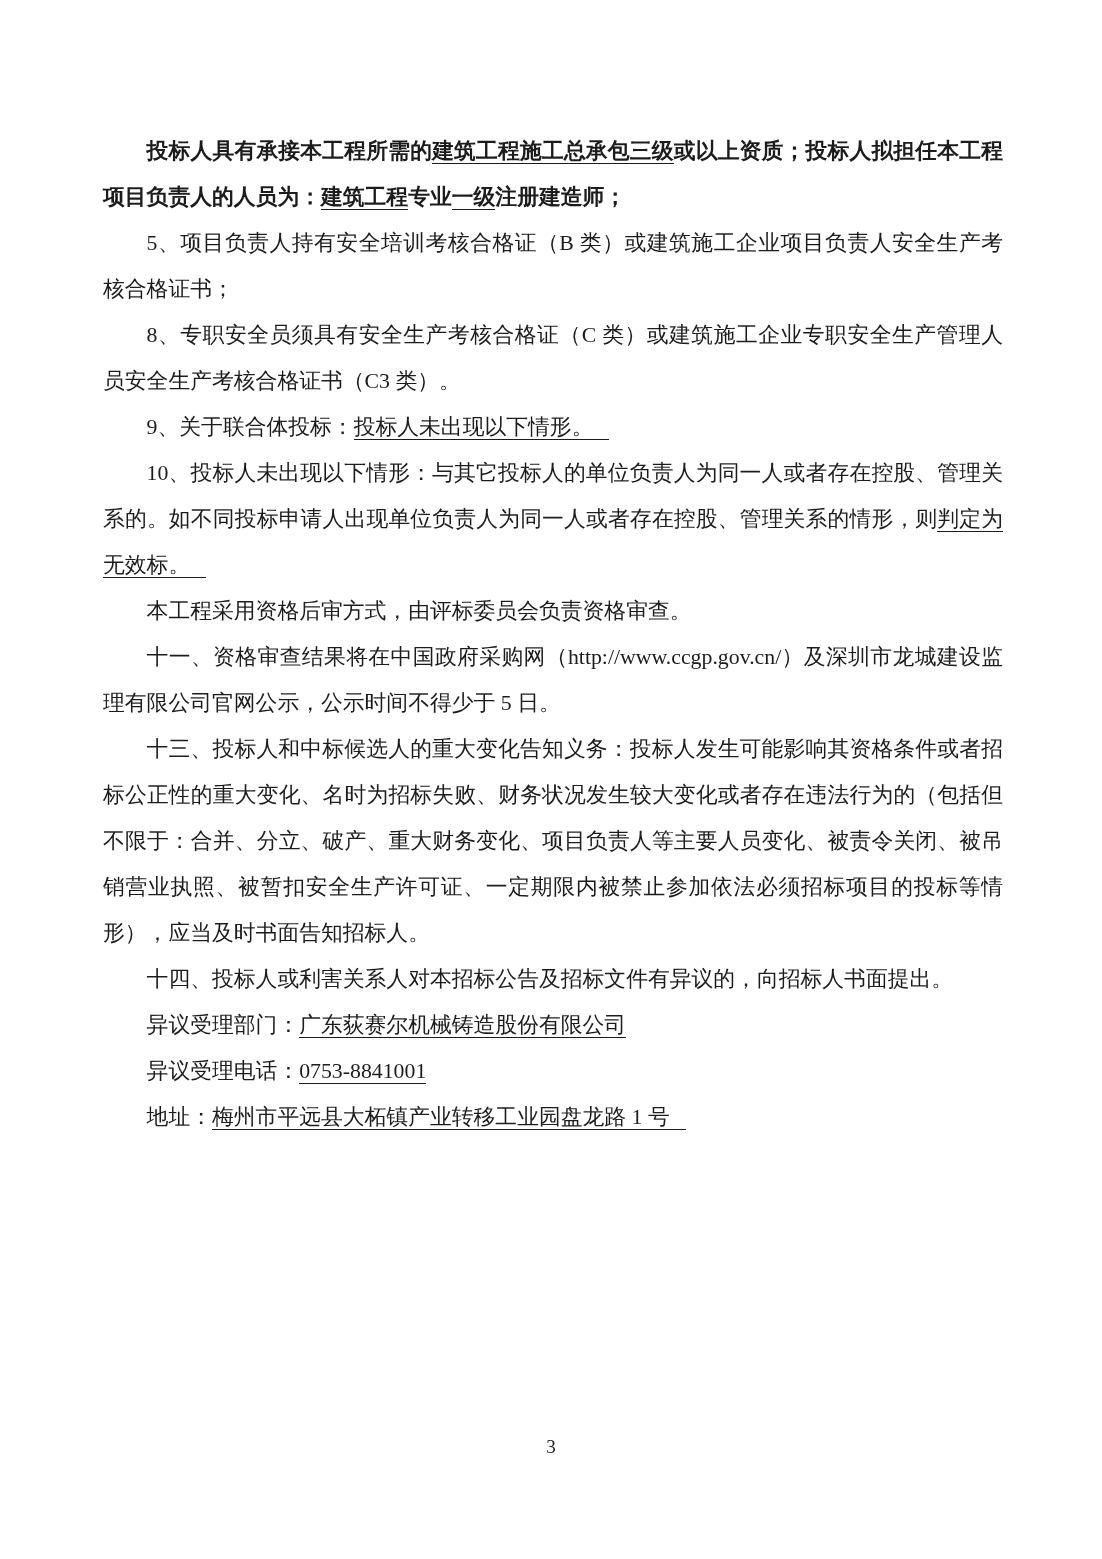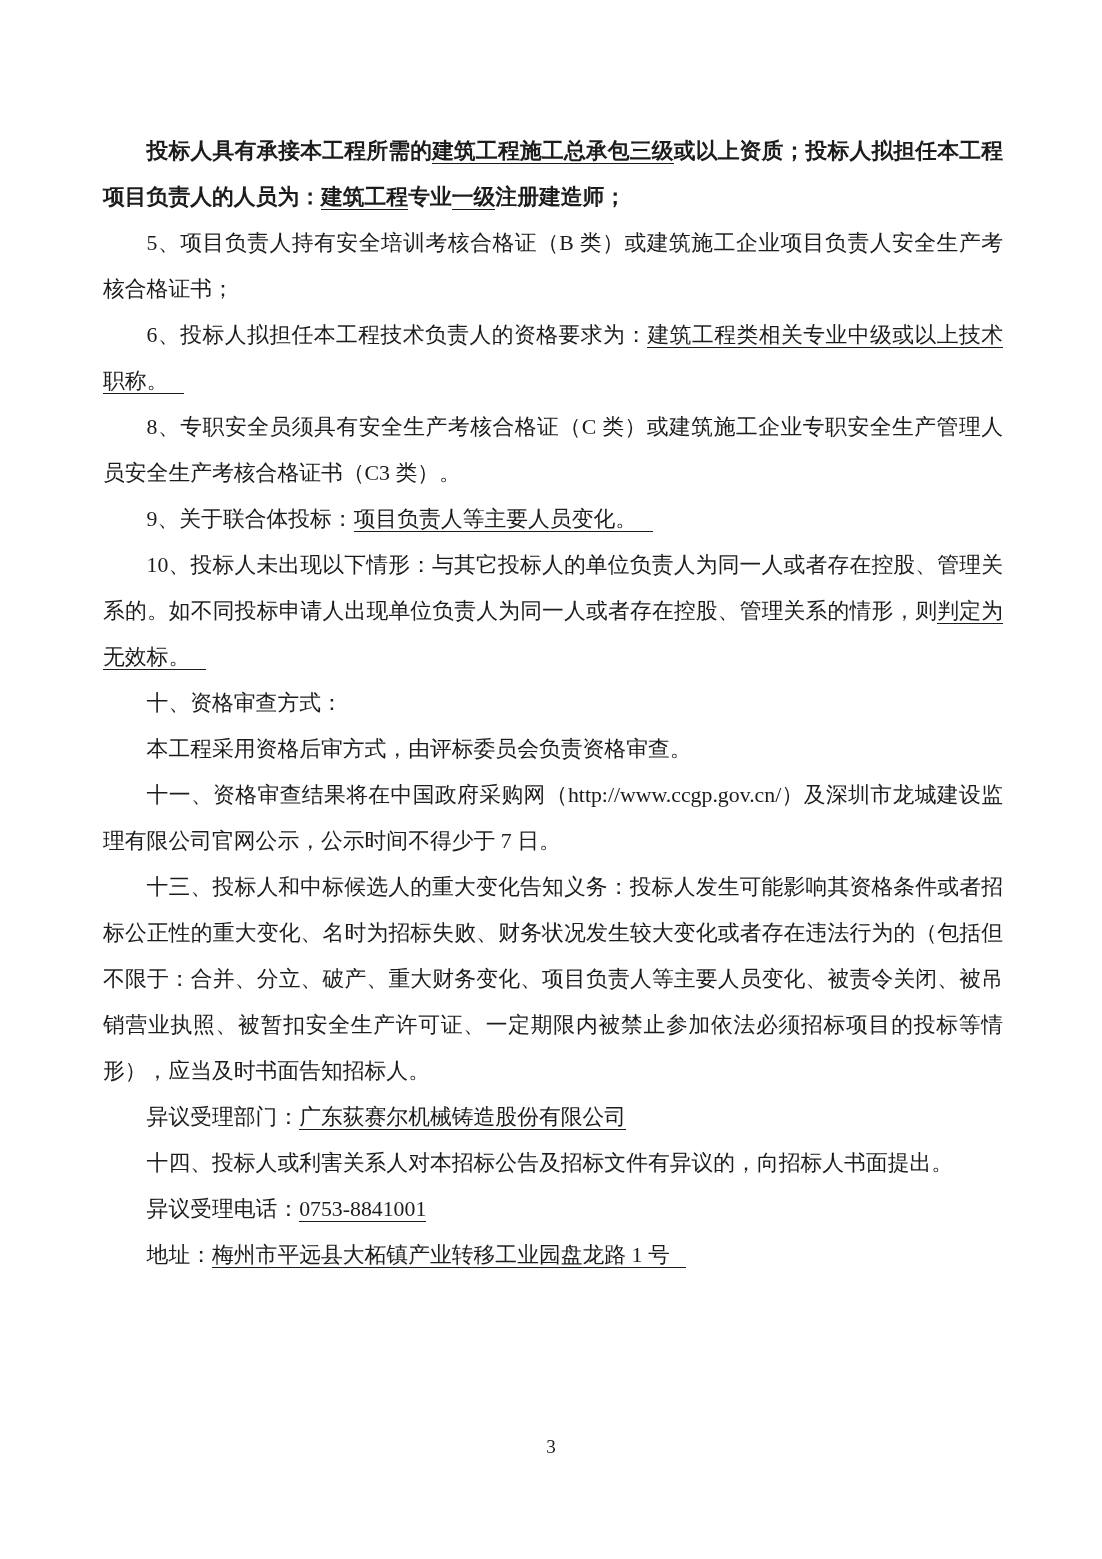--- a/index.html
+++ b/index.html
@@ -54,27 +54,25 @@
     color: #1c1c1c;
   }
 </style>
 </head>
 <body>
 
 <div class="page">
   <div class="content">
       <p class="para bold"><span class="run">投标人具有承接本工程所需的</span><span class="run u">建筑工程施工总承包三级</span><span class="run">或以上资质；投标人拟担任本工程项目负责人的人员为：</span><span class="run u">建筑工程</span><span class="run">专业</span><span class="run u">一级</span><span class="run">注册建造师；</span></p>
       <p class="para"><span class="run">5、项目负责人持有安全培训考核合格证（B 类）或建筑施工企业项目负责人安全生产考核合格证书；</span></p>
-      <p class="para"><span class="run">6、投标人拟担任本工程技术负责人的资格要求为：</span><span class="run u pad">建筑工程类相关专业中级或以上技术职称。</span></p>
       <p class="para"><span class="run">8、专职安全员须具有安全生产考核合格证（C 类）或建筑施工企业专职安全生产管理人员安全生产考核合格证书（C3 类）。</span></p>
-      <p class="para"><span class="run">9、关于联合体投标：</span><span class="run u pad">项目负责人等主要人员变化。</span></p>
+      <p class="para"><span class="run">9、关于联合体投标：</span><span class="run u pad">投标人未出现以下情形。</span></p>
       <p class="para"><span class="run">10、投标人未出现以下情形：与其它投标人的单位负责人为同一人或者存在控股、管理关系的。如不同投标申请人出现单位负责人为同一人或者存在控股、管理关系的情形，则</span><span class="run u pad">判定为无效标。</span></p>
-      <p class="para"><span class="run">十、资格审查方式：</span></p>
       <p class="para"><span class="run">本工程采用资格后审方式，由评标委员会负责资格审查。</span></p>
-      <p class="para"><span class="run">十一、资格审查结果将在中国政府采购网（http://www.ccgp.gov.cn/）及深圳市龙城建设监理有限公司官网公示，公示时间不得少于 7 日。</span></p>
+      <p class="para"><span class="run">十一、资格审查结果将在中国政府采购网（http://www.ccgp.gov.cn/）及深圳市龙城建设监理有限公司官网公示，公示时间不得少于 5 日。</span></p>
       <p class="para"><span class="run">十三、投标人和中标候选人的重大变化告知义务：投标人发生可能影响其资格条件或者招标公正性的重大变化、名时为招标失败、财务状况发生较大变化或者存在违法行为的（包括但不限于：合并、分立、破产、重大财务变化、项目负责人等主要人员变化、被责令关闭、被吊销营业执照、被暂扣安全生产许可证、一定期限内被禁止参加依法必须招标项目的投标等情形），应当及时书面告知招标人。</span></p>
+      <p class="para"><span class="run">十四、投标人或利害关系人对本招标公告及招标文件有异议的，向招标人书面提出。</span></p>
       <p class="para"><span class="run">异议受理部门：</span><span class="run u">广东荻赛尔机械铸造股份有限公司</span></p>
-      <p class="para"><span class="run">十四、投标人或利害关系人对本招标公告及招标文件有异议的，向招标人书面提出。</span></p>
       <p class="para"><span class="run">异议受理电话：</span><span class="run u">0753-8841001</span></p>
       <p class="para"><span class="run">地址：</span><span class="run u pad">梅州市平远县大柘镇产业转移工业园盘龙路 1 号</span></p>
     </div>
   <div class="page-number">3</div>
 </div>
 
 </body></html>

